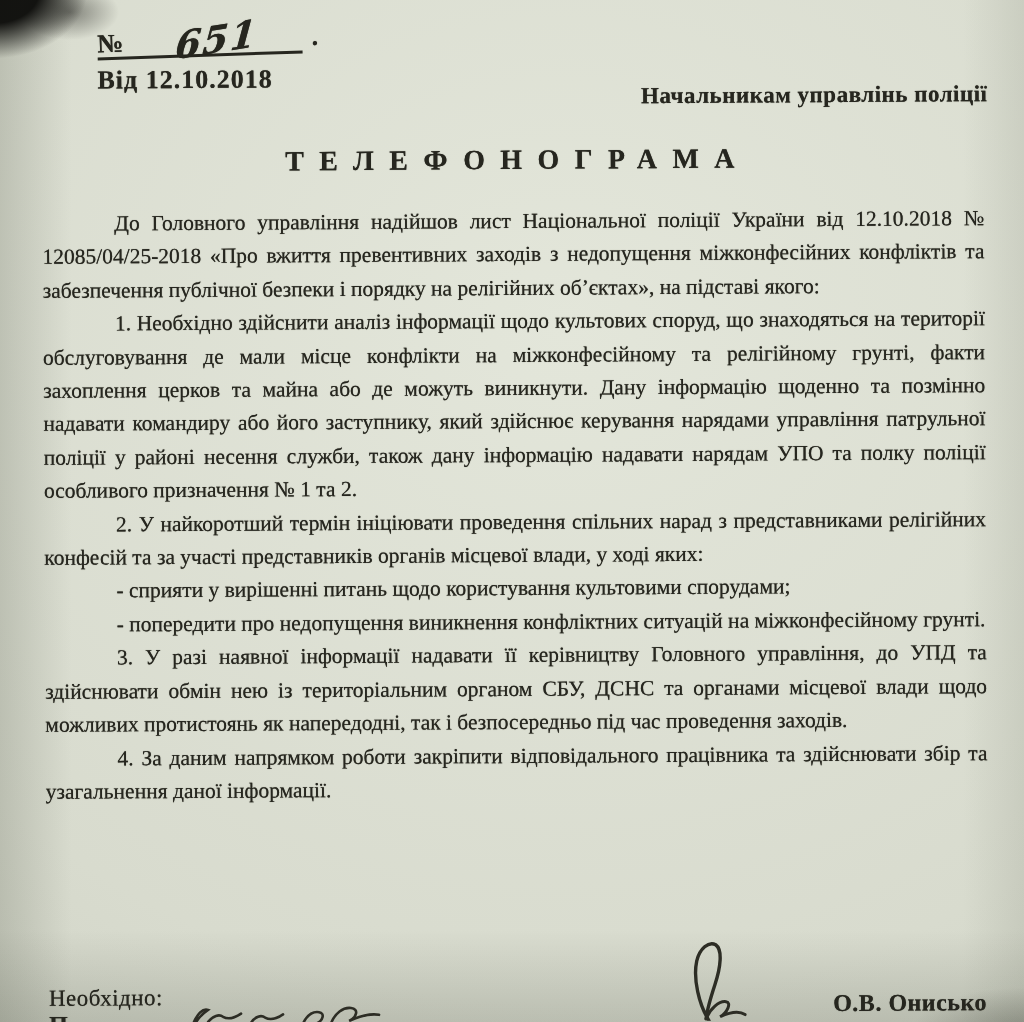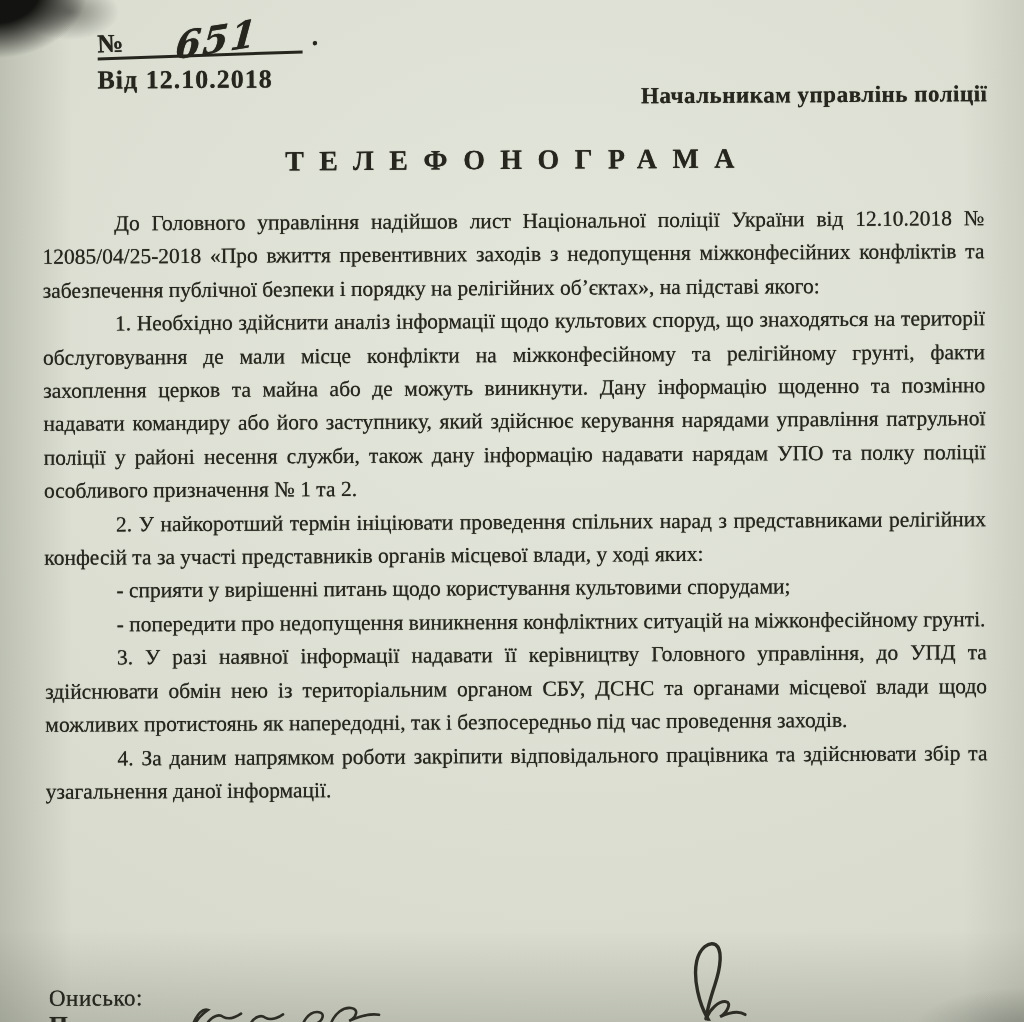--- a/index.html
+++ b/index.html
@@ -87,27 +87,28 @@
     <div class="body-text">
       <p>До Головного управління надійшов лист Національної поліції України від 12.10.2018 № 12085/04/25-2018 «Про вжиття превентивних заходів з недопущення міжконфесійних конфліктів та забезпечення публічної безпеки і порядку на релігійних об’єктах», на підставі якого:</p>
       <p>1. Необхідно здійснити аналіз інформації щодо культових споруд, що знаходяться на території обслуговування де мали місце конфлікти на міжконфесійному та релігійному грунті, факти захоплення церков та майна або де можуть виникнути. Дану інформацію щоденно та позмінно надавати командиру або його заступнику, який здійснює керування нарядами управління патрульної поліції у районі несення служби, також дану інформацію надавати нарядам УПО та полку поліції особливого призначення № 1 та 2.</p>
       <p>2. У найкоротший термін ініціювати проведення спільних нарад з представниками релігійних конфесій та за участі представників органів місцевої влади, у ході яких:</p>
       <p>- сприяти у вирішенні питань щодо користування культовими спорудами;</p>
       <p>- попередити про недопущення виникнення конфліктних ситуацій на міжконфесійному грунті.</p>
       <p>3. У разі наявної інформації надавати її керівництву Головного управління, до УПД та здійснювати обмін нею із територіальним органом СБУ, ДСНС та органами місцевої влади щодо можливих протистоянь як напередодні, так і безпосередньо під час проведення заходів.</p>
       <p>4. За даним напрямком роботи закріпити відповідального працівника та здійснювати збір та узагальнення даної інформації.</p>
     </div>
 
-    <div class="signed-label">Онисько:</div>
+    <div class="signed-label">Необхідно:</div>
 
     <svg class="sig-ink" width="90" height="82" viewBox="0 0 90 82">
       <path class="ink" stroke-width="3.4" d="M30,82 C20,66 14,40 18,22 C21,10 30,2 37,6 C44,11 42,28 36,46 C32,58 28,70 27,80"></path>
       <path class="ink" stroke-width="3" d="M27,80 C31,70 40,62 47,63 C53,64 48,74 41,78 C50,74 60,72 66,76"></path>
     </svg>
 
+    <div class="signer-name">О.В. Онисько</div>
 
     <div class="received-partial">П</div>
 
     <svg class="received-scribble" width="260" height="20" viewBox="0 0 260 20">
       <path class="ink" stroke-width="2.6" d="M40,20 C44,10 50,4 55,6 C49,10 44,16 42,20"></path>
       <path class="ink" stroke-width="2.6" d="M55,18 C60,12 66,10 70,13 C75,16 82,14 88,10"></path>
       <path class="ink" stroke-width="2.6" d="M98,19 C102,13 108,11 112,14 C117,17 124,15 130,11"></path>
       <path class="ink" stroke-width="2.6" d="M150,20 C154,12 160,8 166,9 C172,10 170,17 164,20"></path>
       <path class="ink" stroke-width="2.6" d="M178,20 C182,10 190,4 198,5 C206,6 204,14 196,18 C205,14 216,10 226,12"></path>
     </svg>

